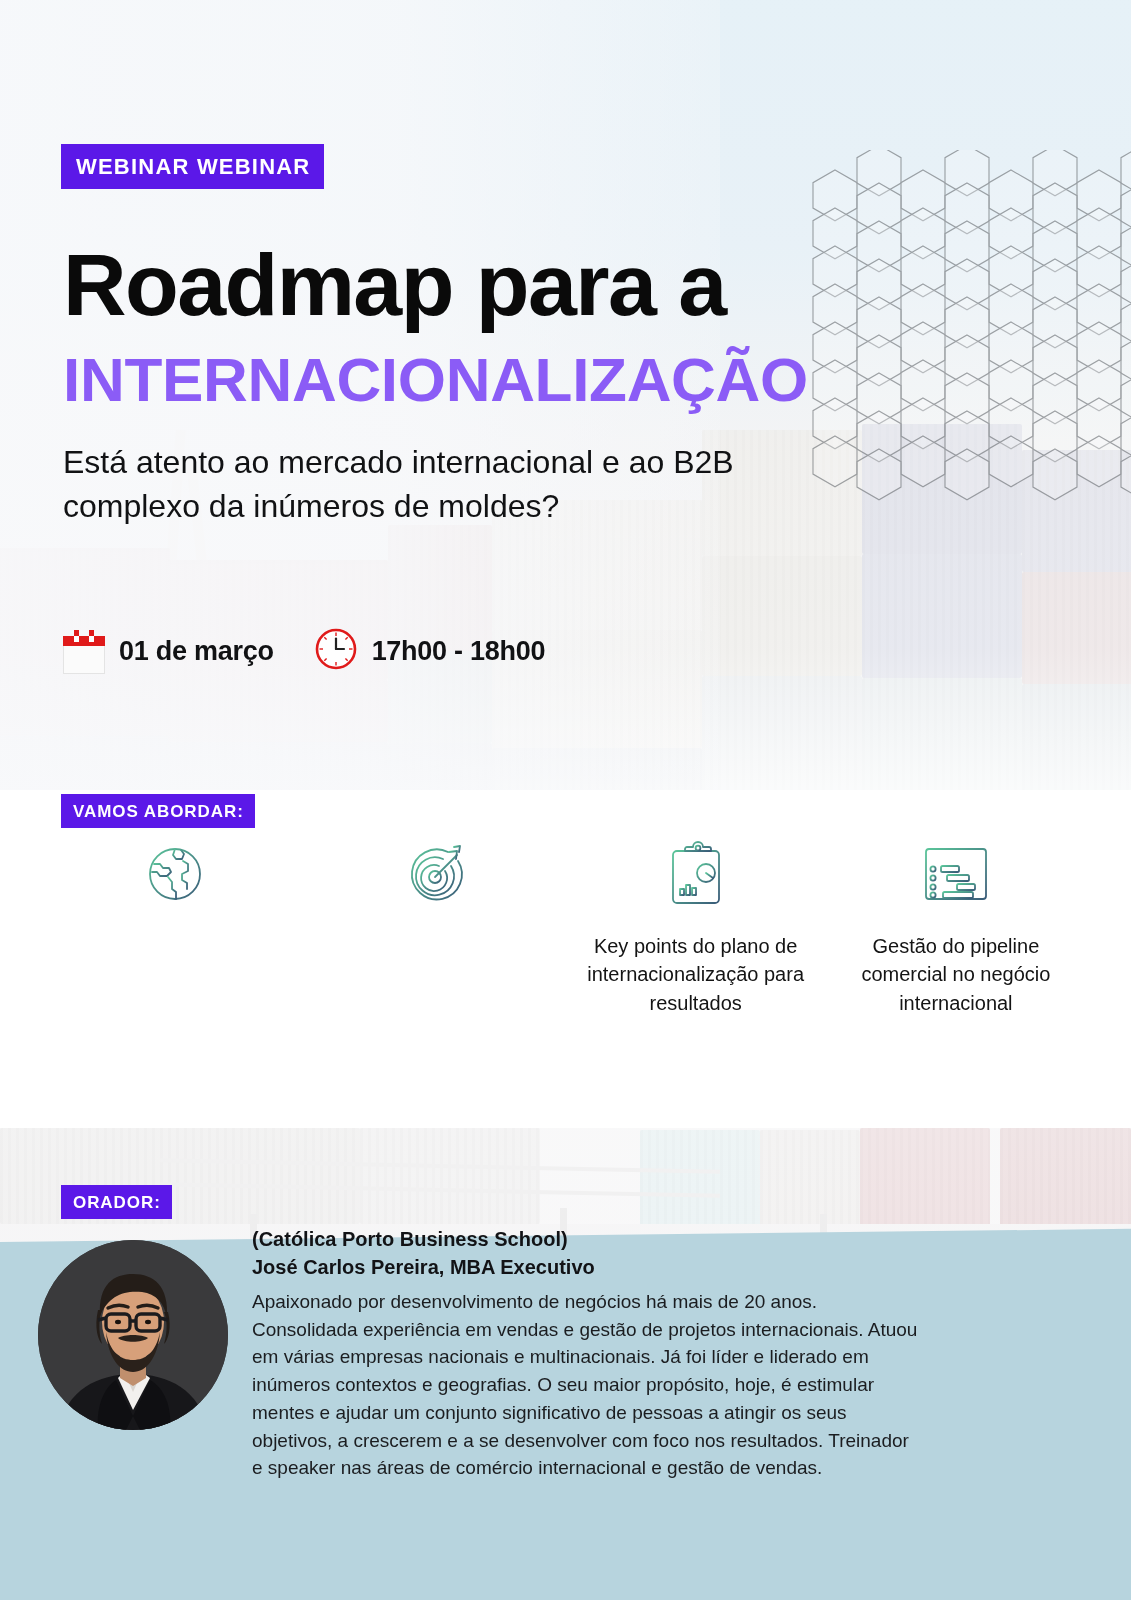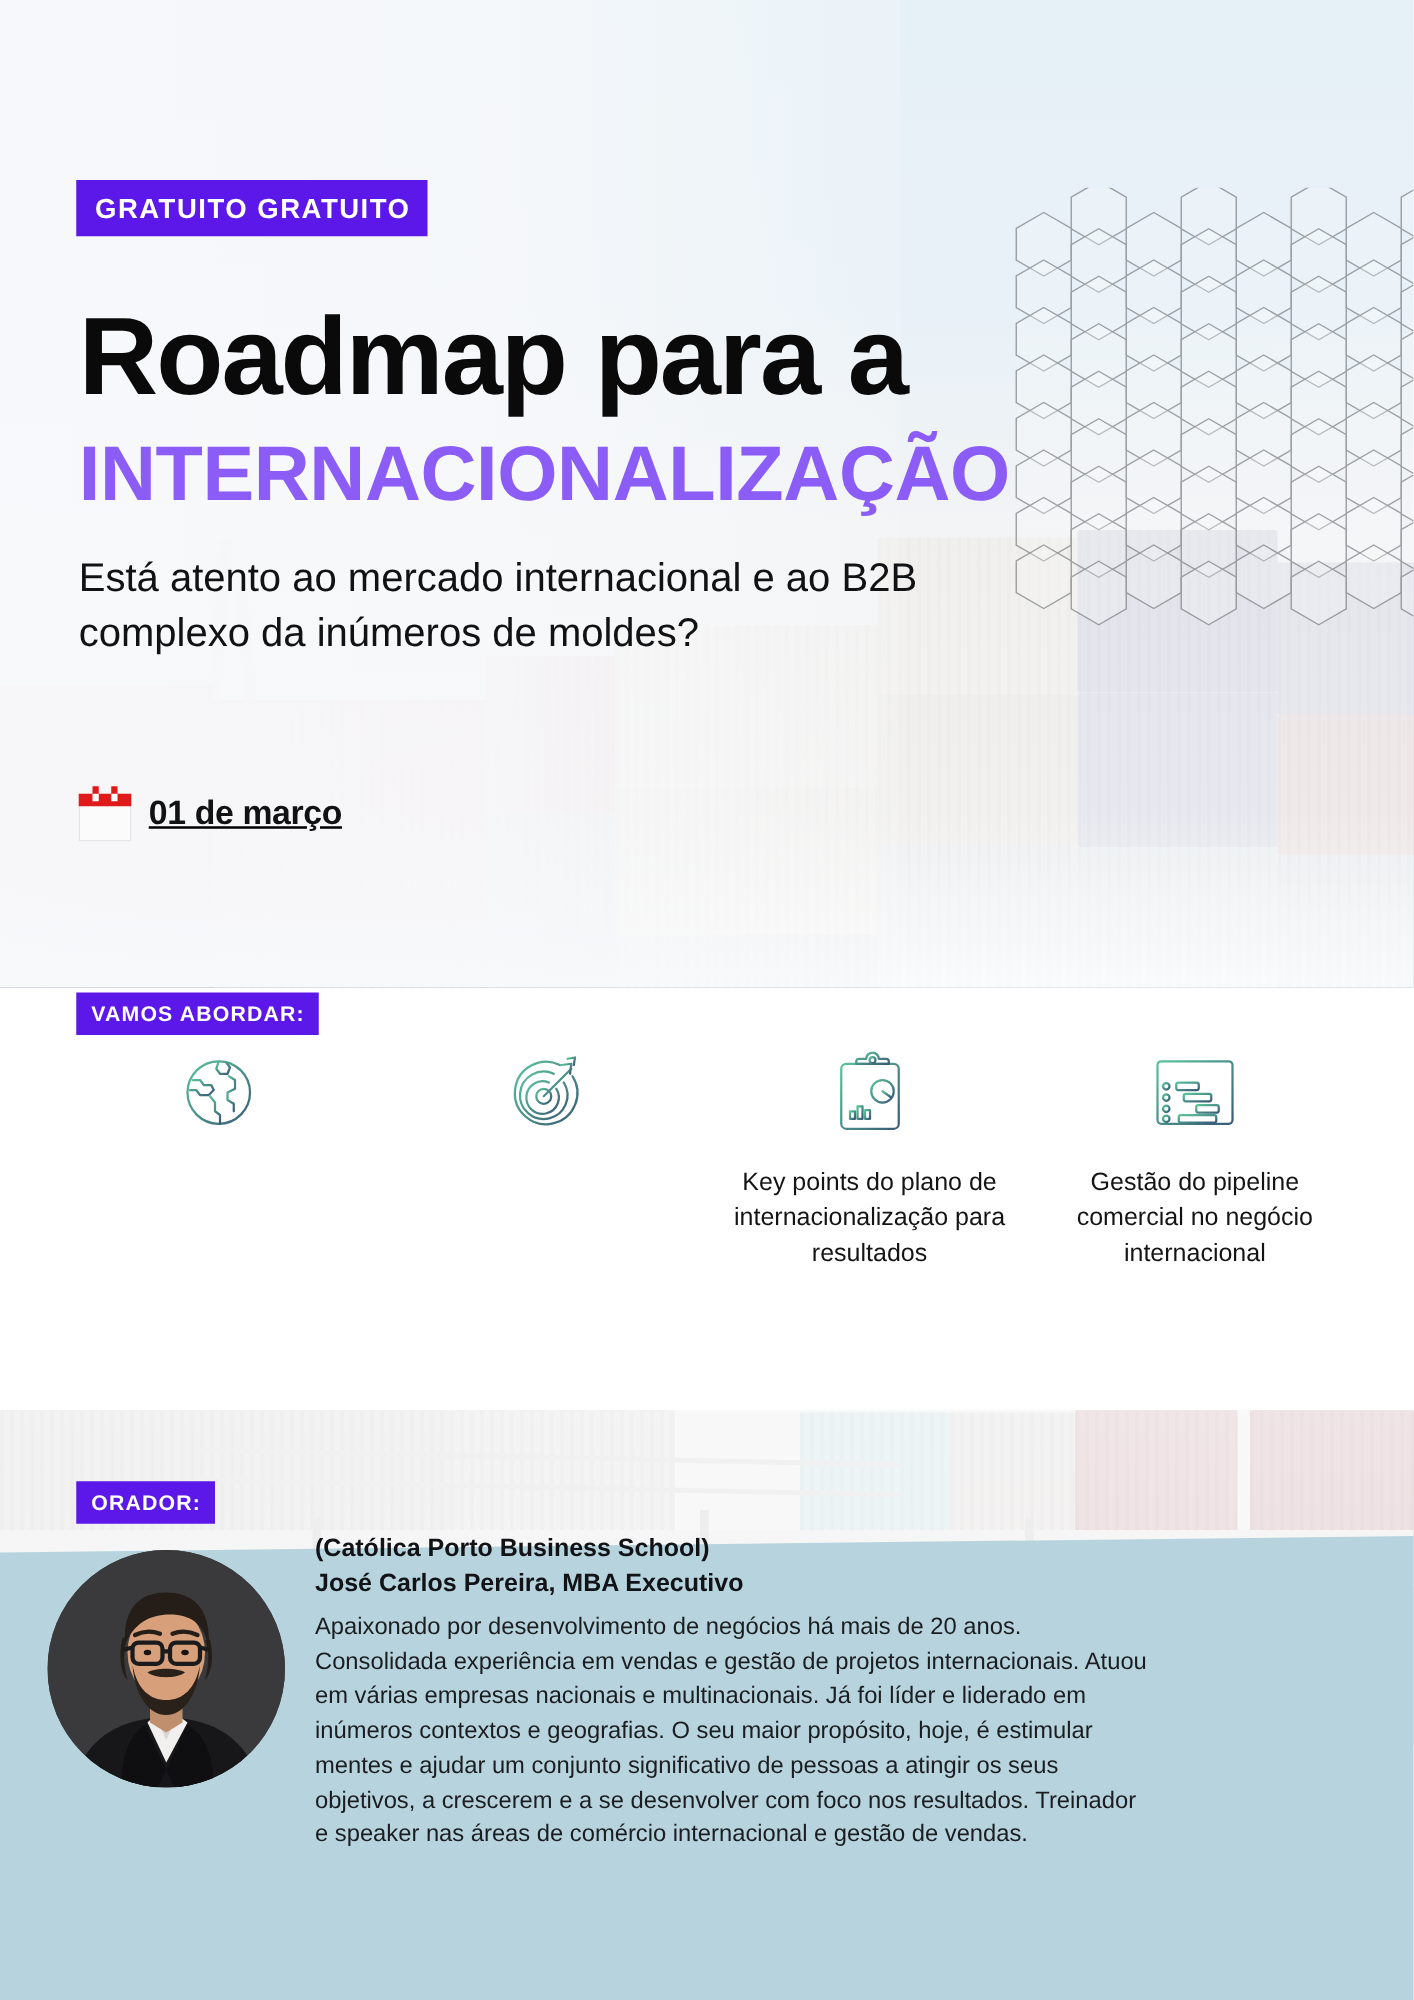--- a/index.html
+++ b/index.html
@@ -88,21 +88,21 @@
     font-weight:bold; color:#8B5CF6; letter-spacing:-.005em;
   }
   .lede {
     position:absolute; left:63px; top:440px; width:760px;
     font-size:32px; line-height:1.38; color:#111214; font-weight:400;
   }
 
   
   .meta-row {
     position:absolute; left:63px; top:627px;
-    display:flex; align-items:center; gap:40px; z-index:5;text-decoration:underline;
+    display:flex; align-items:center; gap:40px; z-index:5;
   }
   .meta-item { display:flex; align-items:center; gap:14px; }
   .meta-text { font-size:27px; font-weight:bold; color:#111214; letter-spacing:-.01em; }
 
   .cal-icon { width:42px; height:46px; position:relative; }
   .cal-body { position:absolute; left:0; top:8px; width:42px; height:38px; background:#fbfbfb; border:1px solid #e4e4e4; }
   .cal-top { position:absolute; left:0; top:8px; width:42px; height:10px; background:#E01A1A; }
   .cal-ring { position:absolute; top:2px; width:5px; height:10px; background:#E01A1A; }
   .cal-ring.l { left:11px; } .cal-ring.r { left:26px; }
   .cal-notch { position:absolute; top:8px; width:5px; height:6px; background:#ffffff; }
@@ -273,39 +273,59 @@
             <use href="#hx" x="330" y="261"></use>
 
           <use href="#hx" x="66" y="299"></use>
             <use href="#hx" x="154" y="299"></use>
           <use href="#hx" x="242" y="299"></use>
             <use href="#hx" x="330" y="299"></use>
         </g>
       </svg>
     </div>
 
-    <div class="badge badge-webinar">GRATUITO GRATUITO</div>
+    <div class="badge badge-webinar">WEBINAR WEBINAR</div>
 
     <h1 class="title-main">Roadmap para a</h1>
 
     <h2 class="title-sub">INTERNACIONALIZAÇÃO</h2>
 
     <p class="lede">Está atento ao mercado internacional e ao B2B complexo da inúmeros de moldes?</p>
 
     <div class="meta-row">
       <div class="meta-item">
         <span class="cal-icon">
           <span class="cal-body"></span>
           <span class="cal-top"></span>
           <span class="cal-ring l"></span>
             <span class="cal-ring r"></span>
           <span class="cal-notch l"></span>
             <span class="cal-notch r"></span>
         </span>
         <span class="meta-text">01 de março</span>
+      </div>
+      <div class="meta-item">
+        <span>
+          <svg width="44" height="44" viewBox="0 0 44 44" xmlns="http://www.w3.org/2000/svg">
+            <circle cx="22" cy="22" r="19" fill="#fff" stroke="#E01A1A" stroke-width="2.6"></circle>
+            <g stroke="#E01A1A" stroke-width="1.4">
+              <line x1="22" y1="5.5" x2="22" y2="9"></line>
+                <line x1="22" y1="35" x2="22" y2="38.5"></line>
+              <line x1="5.5" y1="22" x2="9" y2="22"></line>
+                <line x1="35" y1="22" x2="38.5" y2="22"></line>
+              <line x1="10.3" y1="10.3" x2="12.6" y2="12.6"></line>
+                <line x1="31.4" y1="31.4" x2="33.7" y2="33.7"></line>
+              <line x1="33.7" y1="10.3" x2="31.4" y2="12.6"></line>
+                <line x1="12.6" y1="31.4" x2="10.3" y2="33.7"></line>
+            </g>
+            <line x1="22" y1="22" x2="22" y2="11.5" stroke="#222" stroke-width="2.2" stroke-linecap="round"></line>
+            <line x1="22" y1="22" x2="30" y2="22" stroke="#222" stroke-width="2.2" stroke-linecap="round"></line>
+          </svg>
+        </span>
+        <span class="meta-text">17h00 - 18h00</span>
       </div>
     </div>
   </div>
 
   <div class="badge badge-abordar">VAMOS ABORDAR:</div>
 
   <div class="topics">
 
     <div class="topic">
       <span class="ico">

